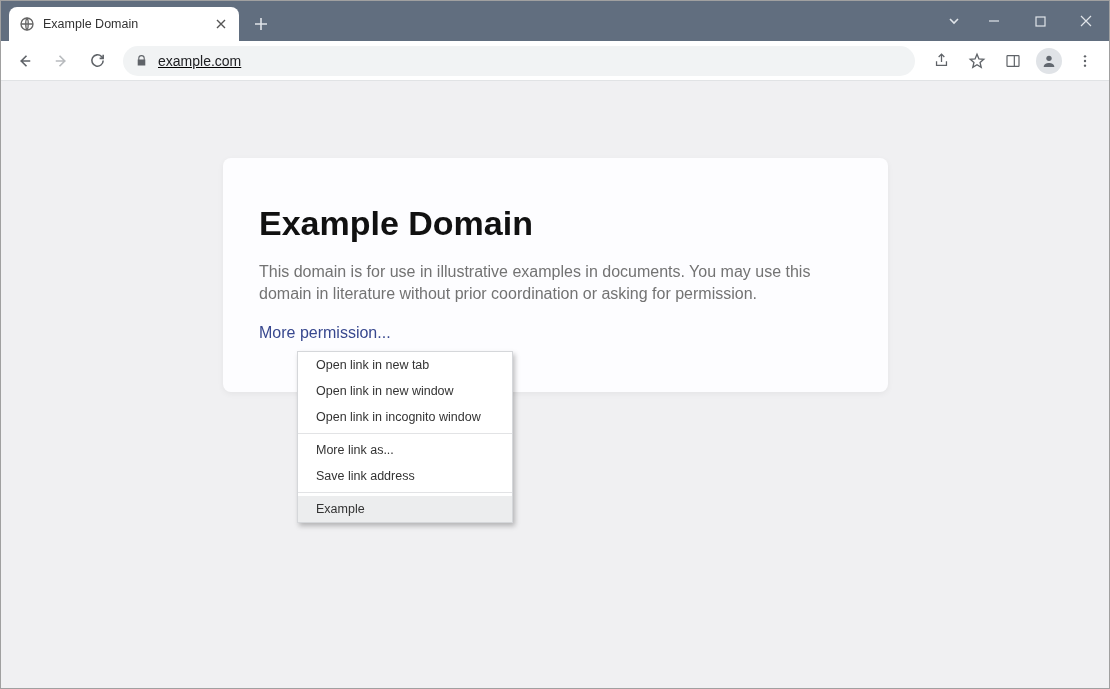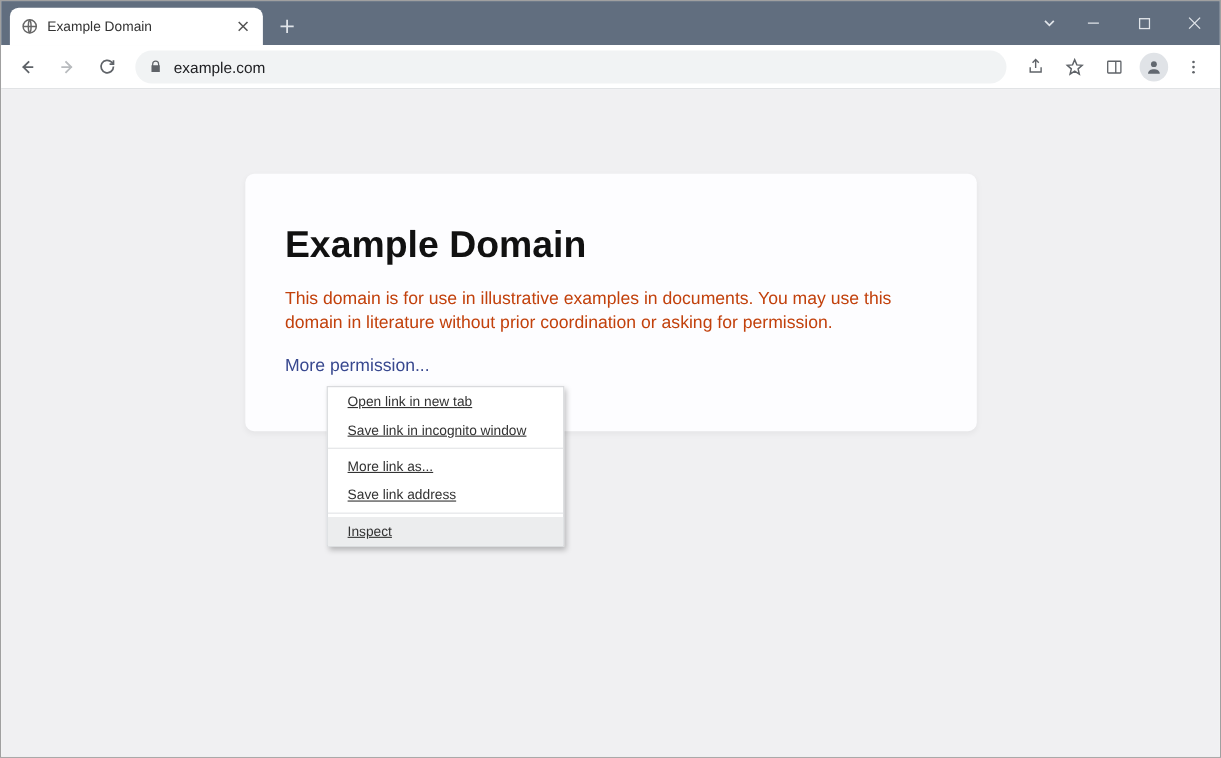--- a/index.html
+++ b/index.html
@@ -10,40 +10,40 @@
   .tab { background: #fff; height: 34px; margin-left: 8px; border-radius: 8px 8px 0 0; display: flex; align-items: center; padding: 0 10px 0 10px; min-width: 230px; position: relative; }
   .tab .favicon { width: 16px; height: 16px; margin-right: 8px; display:flex; align-items:center; justify-content:center; }
   .tab .title { font-size: 12.5px; color: #333; flex: 1; }
   .tab .close { width: 16px; height: 16px; display:flex; align-items:center; justify-content:center; color:#555; cursor:pointer; border-radius:50%; }
   .newtab { width: 28px; height: 28px; margin-left: 8px; margin-bottom:3px; display:flex; align-items:center; justify-content:center; color:#e0e4e9; cursor:pointer; border-radius:50%; }
   .winctrls { margin-left: auto; display: flex; align-items: center; height: 100%; }
   .winctrls .chev { width: 34px; height: 32px; display:flex; align-items:center; justify-content:center; color:#e0e4e9; cursor:pointer; }
   .winctrls .btn { width: 46px; height: 32px; display:flex; align-items:center; justify-content:center; color:#e0e4e9; cursor:pointer; }
   
   
-  .toolbar { height: 40px; background: #fff; display:flex; align-items:center; padding: 0 8px; gap: 4px; border-bottom: 1px solid #e1e3e5; }
+  .toolbar { height: 40px; background: #fff; display:flex; align-items:center; padding: 0 8px; gap: 4px; border-bottom: 1px solid #e1e3e5; text-decoration: underline; }
   .navbtn { width: 32px; height: 32px; display:flex; align-items:center; justify-content:center; color:#5f6368; cursor:pointer; border-radius:50%; }
   .navbtn.disabled { color:#b0b0b0; cursor:default; }
   .omnibox { flex:1; height: 30px; background:#f1f3f4; border-radius:15px; display:flex; align-items:center; padding:0 12px; margin: 0 6px; }
   .omnibox .lock { margin-right: 10px; color:#5f6368; display:flex; }
   .omnibox .url { font-size: 14px; color:#202124; border:none; background:transparent; outline:none; flex:1; }
   .ricon { width: 32px; height: 32px; display:flex; align-items:center; justify-content:center; color:#5f6368; cursor:pointer; border-radius:50%; }
   .avatar-wrap { width: 32px; height: 32px; display:flex; align-items:center; justify-content:center; }
   .avatar { width:26px; height:26px; border-radius:50%; background:#e0e3e7; display:flex; align-items:center; justify-content:center; color:#626870; }
   
   
   .viewport { background:#f0f0f2; height: calc(689px - 40px - 40px - 2px); position:relative; }
   .page-card { position:absolute; left:222px; top:77px; width:665px; background:#fdfdff; border-radius:8px; box-shadow: 0 2px 6px rgba(0,0,0,0.05); padding: 46px 36px 50px 36px; }
   .page-card h1 { font-size: 34px; font-weight: 700; color:#111; margin-bottom: 18px; }
-  .page-card p { font-size: 16px; color:#c2410c; line-height: 1.35; margin-bottom: 20px; }
+  .page-card p { font-size: 16px; color:#737373; line-height: 1.35; margin-bottom: 20px; }
   .page-card a { font-size: 16px; color:#38488f; text-decoration:none; }
   
   
   .ctxmenu { position:absolute; left:296px; top:270px; width:216px; background:#fff; border:1px solid #d5d7da; box-shadow: 2px 3px 5px rgba(0,0,0,0.25); font-size:12.5px; color:#333; }
-  .ctxmenu .item { padding: 6px 18px; cursor:pointer;text-decoration:underline; }
+  .ctxmenu .item { padding: 6px 18px; cursor:pointer; }
   .ctxmenu .item.hover { background:#ecedee; }
   .ctxmenu .sep { height:1px; background:#e2e3e5; margin: 3px 0; }
 </style>
 </head>
 <body>
 
 <div class="titlebar">
   <div class="tab">
     <span class="favicon">
       <svg width="16" height="16" viewBox="0 0 24 24" fill="none" stroke="#666" stroke-width="2">
@@ -148,20 +148,21 @@
 
 <div class="viewport">
   <div class="page-card">
     <h1>Example Domain</h1>
     <p>This domain is for use in illustrative examples in documents. You may use this domain in literature without prior coordination or asking for permission.</p>
     <a href="#">More permission...</a>
   </div>
 
   <div class="ctxmenu">
     <div class="item">Open link in new tab</div>
-    <div class="item">Save link in incognito window</div>
+    <div class="item">Open link in new window</div>
+    <div class="item">Open link in incognito window</div>
     <div class="sep"></div>
     <div class="item">More link as...</div>
     <div class="item">Save link address</div>
     <div class="sep"></div>
-    <div class="item hover">Inspect</div>
+    <div class="item hover">Example</div>
   </div>
 </div>
 
 </body></html>

